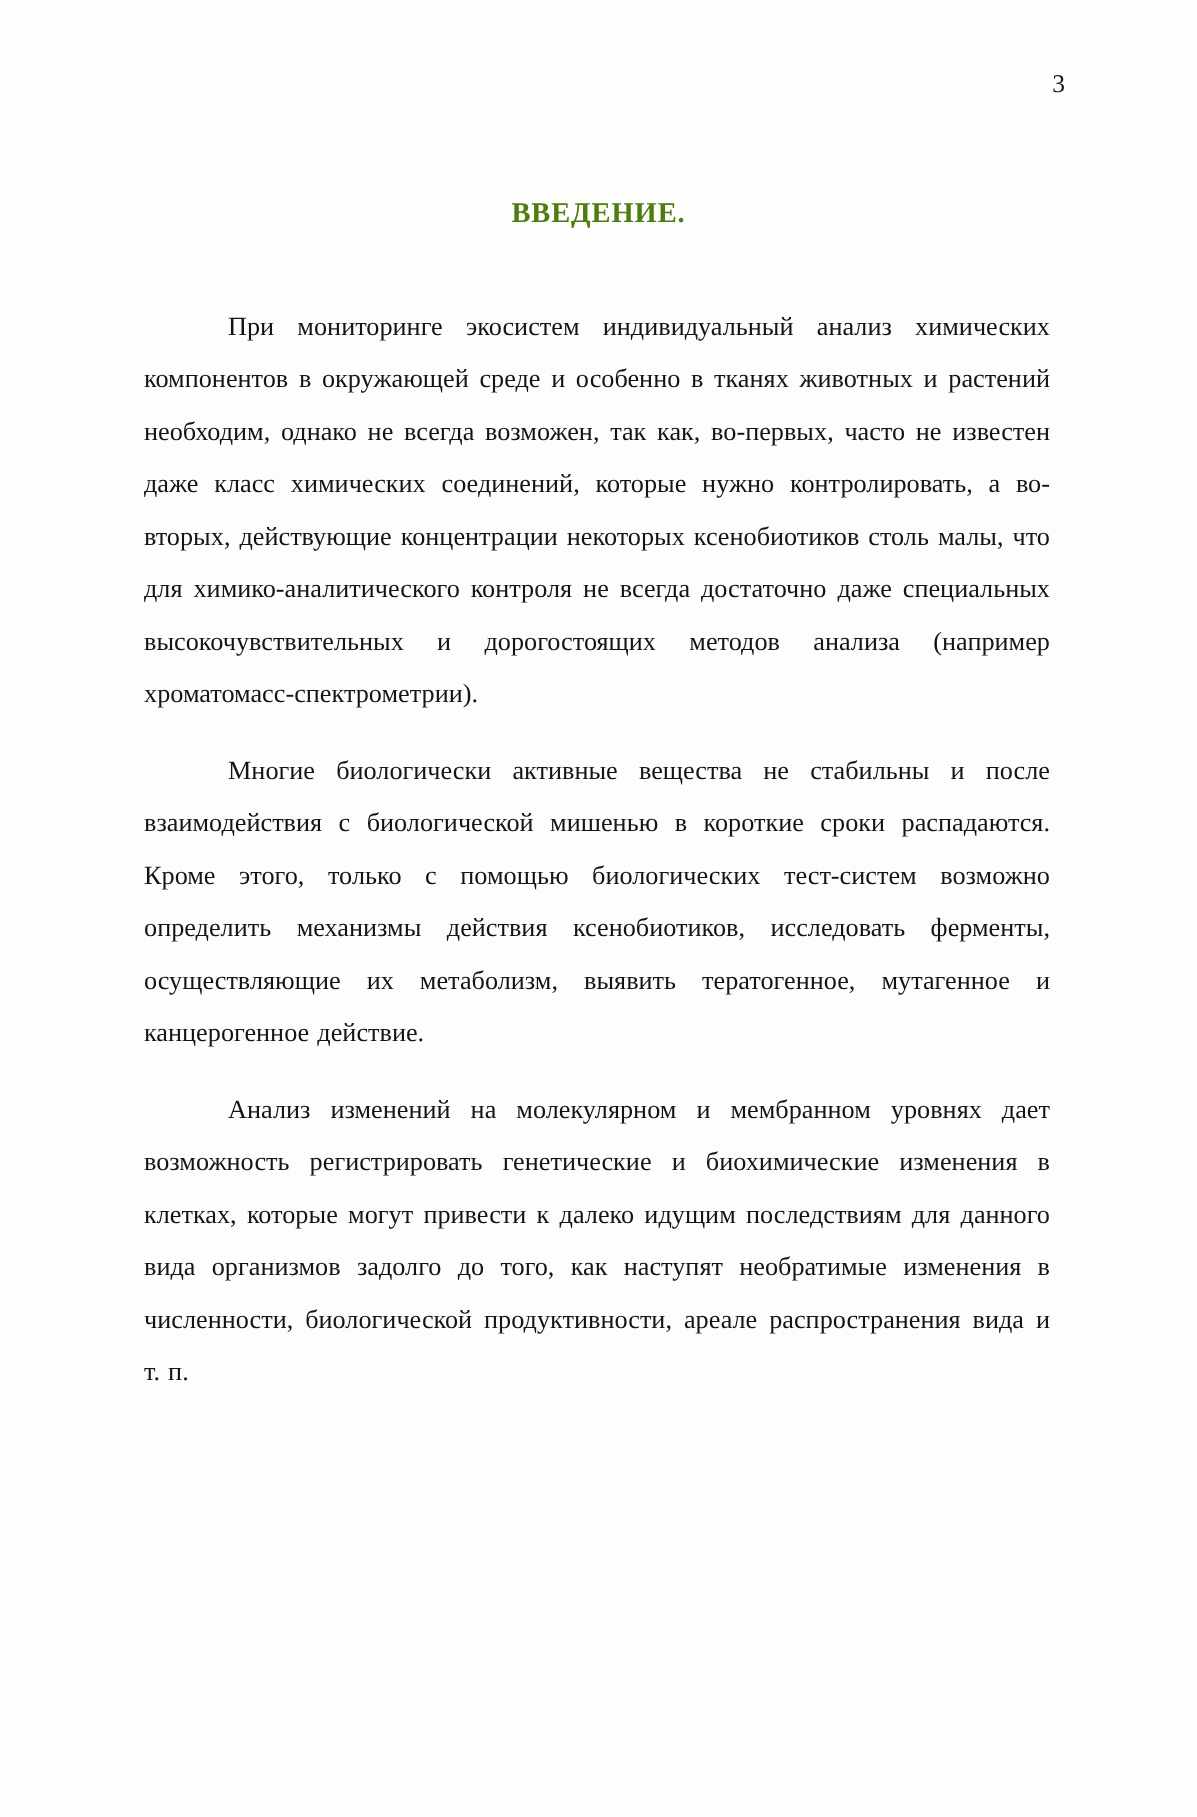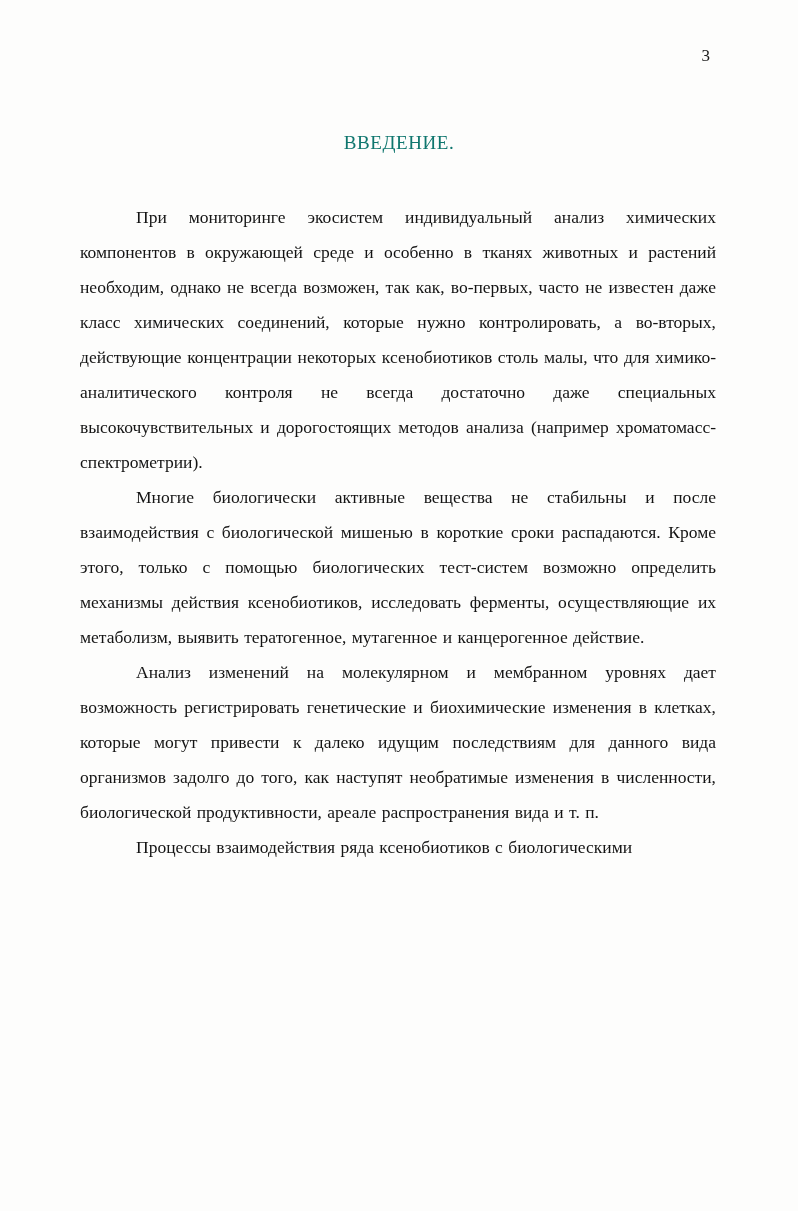--- a/index.html
+++ b/index.html
@@ -22,47 +22,46 @@
     top: 46px;
     right: 88px;
     font-size: 17px;
     color: #1a1a1a;
   }
   .doc-title {
     margin: 0;
     padding-top: 132px;
     text-align: center;
     font-size: 19px;
-    font-weight: normal;
+    font-weight: bold;
     letter-spacing: 0.6px;
-    color: #0f766e;
+    color: #4d7c0f;
   }
   .content {
     margin: 46px 82px 0 80px;
     font-size: 17.5px;
     line-height: 35px;
     text-align: justify;
     color: #141414;
   }
   .content p {
-    margin: 0;
+    margin: 16px;
     padding: 0;
     text-indent: 56px;
     word-spacing: 1px;
   }
 </style>
 </head>
 <body>
 
 <div class="page">
 
   <div class="page-number">3</div>
 
   <h1 class="doc-title">ВВЕДЕНИЕ.</h1>
 
   <div class="content">
     <p>При мониторинге экосистем индивидуальный анализ химических компонентов в окружающей среде и особенно в тканях животных и растений необходим, однако не всегда возможен, так как, во-первых, часто не известен даже класс химических соединений, которые нужно контролировать, а во-вторых, действующие концентрации некоторых ксенобиотиков столь малы, что для химико-аналитического контроля не всегда достаточно даже специальных высокочувствительных и дорогостоящих методов анализа (например хроматомасс-спектрометрии).</p>
     <p>Многие биологически активные вещества не стабильны и после взаимодействия с биологической мишенью в короткие сроки распадаются. Кроме этого, только с помощью биологических тест-систем возможно определить механизмы действия ксенобиотиков, исследовать ферменты, осуществляющие их метаболизм, выявить тератогенное, мутагенное и канцерогенное действие.</p>
     <p>Анализ изменений на молекулярном и мембранном уровнях дает возможность регистрировать генетические и биохимические изменения в клетках, которые могут привести к далеко идущим последствиям для данного вида организмов задолго до того, как наступят необратимые изменения в численности, биологической продуктивности, ареале распространения вида и т. п.</p>
-    <p>Процессы взаимодействия ряда ксенобиотиков с биологическими</p>
   </div>
 
 </div>
 
 </body></html>

